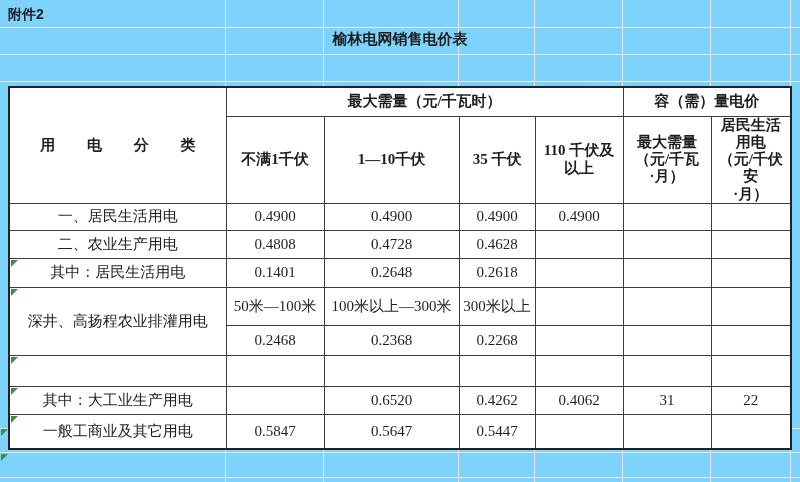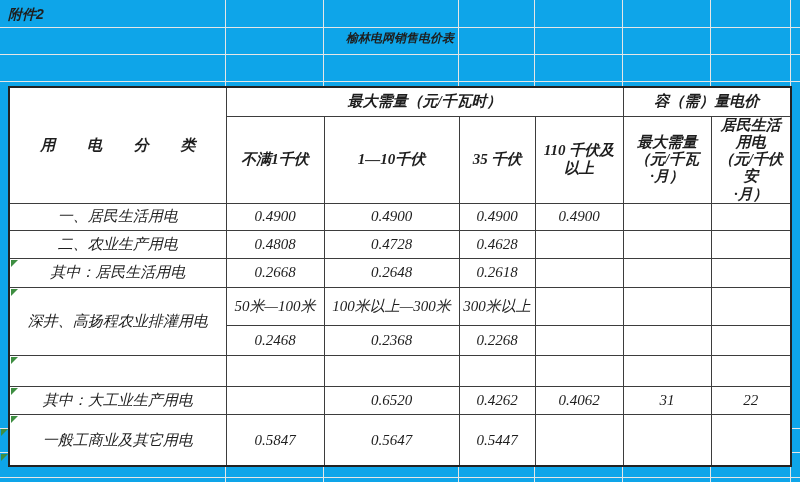--- a/index.html
+++ b/index.html
@@ -1,32 +1,31 @@
 <!DOCTYPE html>
 <html><head>
 <meta charset="utf-8">
 <style>
   html,body { margin:0; padding:0; background:#ffffff; }
   .canvas {
     position:relative; width:800px; height:482px; overflow:hidden;
-    background:#0ea5e9; color:#1e1e1e;
+    background:#7dd3fc; color:#1e1e1e;
     font-family:"Liberation Serif","DejaVu Serif",serif;
-    font-style:italic;
   }
   
   .vgrid { position:absolute; top:0; bottom:0; width:1px; background:#e6e6e6; }
   .hgrid { position:absolute; left:0; right:0; height:1px; background:#e6e6e6; }
 
   .attachment {
     position:absolute; left:8px; top:6px; font-size:14px; font-weight:bold;
     font-family:"Liberation Sans","DejaVu Sans",sans-serif;
   }
   .title {
     position:absolute; top:30px; left:0; width:800px; text-align:center;
-    font-size:12px; font-weight:bold;
+    font-size:15px; font-weight:bold;
     font-family:"Liberation Sans","DejaVu Sans",sans-serif;
   }
 
   table.price {
     position:absolute; left:8px; top:86px; width:782px;
     border-collapse:collapse; table-layout:fixed; background:#ffffff;
     border:2px solid #222222;
   }
   .price th, .price td {
     border:1px solid #3d3d3d; padding:0 3px; text-align:center;
@@ -36,21 +35,21 @@
   .small { font-size:14px; }
   .pre { white-space:pre-line; line-height:1.15; }
   .left  { text-align:left; padding-left:4px; }
   .ind1  { padding-left:31px; }
   .ind2  { padding-left:66px; }
   .clsHead { letter-spacing:14px; text-indent:14px; }
 
   tr.rh1{height:29px} tr.rh2{height:63px}
   tr.rb1{height:27px} tr.rb2{height:28px} tr.rb3{height:29px}
   tr.rb4a{height:38px} tr.rb4b{height:30px}
-  tr.rb5{height:31px} tr.rb6{height:28px} tr.rb7{height:52px}
+  tr.rb5{height:31px} tr.rb6{height:28px} tr.rb7{height:35px}
 
   .flag {
     position:absolute; top:1px; left:1px; width:0; height:0;
     border-top:7px solid #3e8e41; border-right:7px solid transparent;
   }
   .note { position:absolute; font-size:15px; white-space:nowrap; }
   .note1 { left:8px;  top:431px; }
   .note2 { left:38px; top:456px; }
   .noteflag1 { position:absolute; left:1px; top:429px; }
   .noteflag2 { position:absolute; left:1px; top:454px; }
@@ -124,21 +123,21 @@
         <td class="left">二、农业生产用电</td>
         <td>0.4808</td>
         <td>0.4728</td>
         <td>0.4628</td>
         <td></td>
         <td></td>
         <td></td>
       </tr>
       <tr class="rb3">
         <td class="left ind1"><span class="flag"></span><span>其中：居民生活用电</span></td>
-        <td>0.2668</td>
+        <td>0.1401</td>
         <td>0.2648</td>
         <td>0.2618</td>
         <td></td>
         <td></td>
         <td></td>
       </tr>
       <tr class="rb4a">
         <td rowspan="2" class="left"><span class="flag"></span><span>深井、高扬程农业排灌用电</span></td>
         <td class="small">50米—100米</td>
         <td class="small">100米以上—300米</td>

